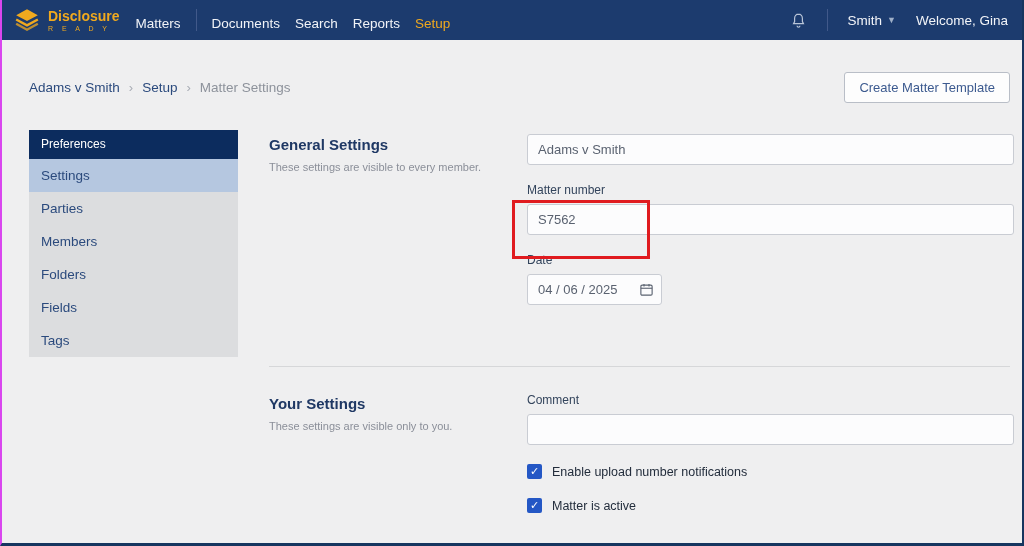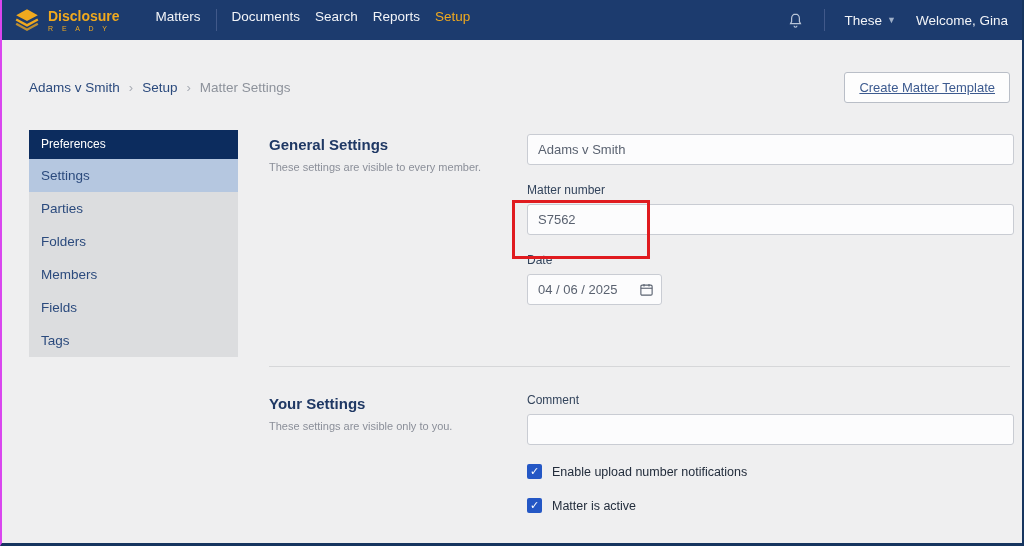--- a/index.html
+++ b/index.html
@@ -11,34 +11,34 @@
   
   .topnav { position:absolute; top:0; left:-2px; right:-2px; height:40px; background:#1c3b6e;
             display:flex; align-items:center; color:#fff; }
   .brand { display:flex; align-items:center; gap:8px; margin-left:14px; cursor:pointer; }
   .brand-text { display:flex; flex-direction:column; line-height:1; }
   .brand-name { color:#f0a91e; font-weight:bold; font-size:14px; }
   .brand-sub { color:#f0a91e; font-size:7px; letter-spacing:3.5px; margin-top:2px; }
   .nav-item { font-size:13.5px; color:#f2f4f8; cursor:pointer; }
   .nav-item.active { color:#f0a91e; }
   .nav-divider { width:1px; height:22px; background:#41598a; }
-  .nav-left { display:flex; align-items:flex-start; gap:15px; margin-left:36px; }
+  .nav-left { display:flex; align-items:flex-end; gap:15px; margin-left:16px; }
   .nav-right { margin-left:auto; display:flex; align-items:center; gap:20px; margin-right:16px; }
   .help-wrap { display:flex; align-items:center; gap:5px; cursor:pointer; }
   .chev { font-size:9px; color:#9fb0c8; }
 
   
   .crumb-row { position:absolute; top:72px; left:27px; right:12px; height:31px;
                display:flex; align-items:center; justify-content:space-between; }
   .crumbs { display:flex; align-items:center; gap:9px; font-size:13.5px; }
   .crumb-link { color:#2b4a7d; cursor:pointer; }
   .crumb-current { color:#8d929b; }
   .crumb-sep { color:#a9adb5; font-size:13px; }
   .btn { background:#fdfdfd; border:1px solid #b9bec7; border-radius:3px; color:#3c5a8f;
-         font-size:13px; padding:7px 14px; cursor:pointer; font-family:inherit;text-decoration:underline; }
+         font-size:13px; padding:7px 14px; cursor:pointer; font-family:inherit; }
 
   
   .sidebar { position:absolute; left:27px; top:130px; width:209px; background:#dcdddf; }
   .side-header { height:29px; line-height:29px; background:#0c2c5e; color:#fff; font-size:12px; padding-left:12px; }
   .side-item { height:33px; line-height:33px; padding-left:12px; font-size:13.5px; color:#2b4a7d; cursor:pointer; }
   .side-item.active { background:#b5c7e0; }
 
   
   .section-title { position:absolute; left:267px; font-size:15px; font-weight:bold; color:#1f3864; }
   .section-sub { position:absolute; left:267px; font-size:11px; color:#8b8f99; }
@@ -91,21 +91,21 @@
       <span class="nav-item active">Setup</span>
     </div>
 
     <div class="nav-right">
       <svg width="17" height="17" viewBox="0 0 24 24" style="cursor:pointer;">
         <path d="M12 3c-3.3 0-5.5 2.5-5.5 6v4.5L5 16.5h14l-1.5-3V9c0-3.5-2.2-6-5.5-6z" fill="none" stroke="#b9c5d8" stroke-width="1.7"></path>
         <path d="M10 19.5a2 2 0 0 0 4 0" fill="none" stroke="#b9c5d8" stroke-width="1.7"></path>
       </svg>
       <span class="nav-divider"></span>
       <span class="help-wrap">
-        <span class="nav-item">These</span>
+        <span class="nav-item">Smith</span>
         <span class="chev">▼</span>
       </span>
       <span class="nav-item">Welcome, Gina</span>
     </div>
   </div>
 
   <div class="crumb-row">
     <div class="crumbs">
       <span class="crumb-link">Adams v Smith</span>
       <span class="crumb-sep">›</span>
@@ -113,22 +113,22 @@
       <span class="crumb-sep">›</span>
       <span class="crumb-current">Matter Settings</span>
     </div>
     <button class="btn">Create Matter Template</button>
   </div>
 
   <div class="sidebar">
     <div class="side-header">Preferences</div>
     <div class="side-item active">Settings</div>
     <div class="side-item">Parties</div>
+    <div class="side-item">Members</div>
     <div class="side-item">Folders</div>
-    <div class="side-item">Members</div>
     <div class="side-item">Fields</div>
     <div class="side-item">Tags</div>
   </div>
 
   <div class="section-title" style="top:136px;">General Settings</div>
   <div class="section-sub" style="top:161px;">These settings are visible to every member.</div>
 
   <div class="form-col" style="top:134px;">
     <input class="text-input" type="text" value="Adams v Smith" style="">
     <div class="gap"></div>

